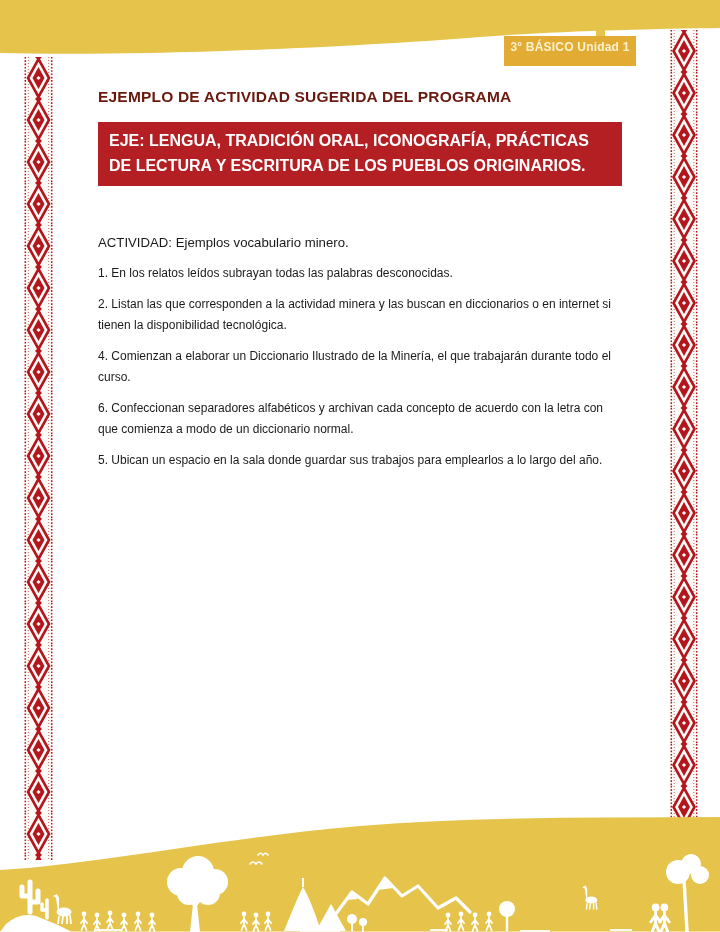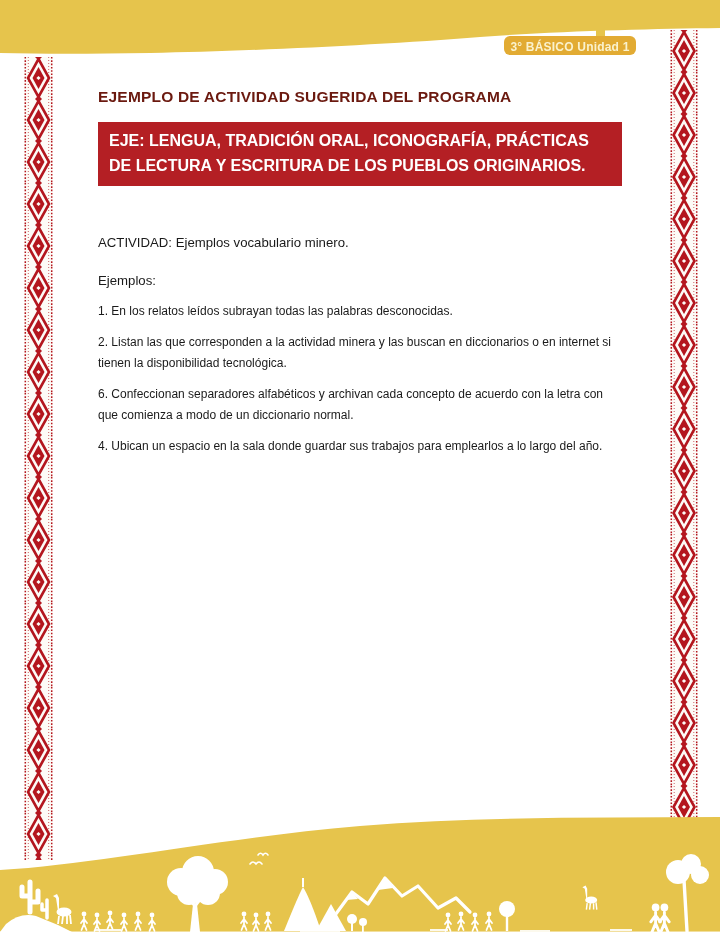--- a/index.html
+++ b/index.html
@@ -4,22 +4,22 @@
 <style>
   html,body{margin:0;padding:0;background:#ffffff;}
   .page{
     position:relative;width:720px;height:932px;overflow:hidden;background:#ffffff;
     font-family:"Liberation Sans", sans-serif;
   }
   .top-band,.footer-band{position:absolute;left:0;display:block;}
   .top-band{top:0;}
   .footer-band{bottom:0;}
   .badge{
-    position:absolute;left:504px;top:36px;width:132px;height:19px;
-    background:#E2AB33;border-radius:6px;color:#FAF2CE;
+    position:absolute;left:504px;top:36px;width:132px;height:30px;
+    background:#E2AB33;border-radius:0;color:#FAF2CE;
     font-size:12px;font-weight:bold;line-height:23px;text-align:center;
     letter-spacing:.2px;
   }
   .strip{position:absolute;display:block;}
   .strip.left{left:24px;top:57px;}
   .strip.right{left:670px;top:30px;}
   .content{position:absolute;left:98px;top:88px;width:524px;color:#1a1a1a;}
   .title{
     margin:0 0 16px 0;font-size:15.5px;font-weight:bold;color:#6B190F;
     text-align:left;letter-spacing:.2px;
@@ -81,25 +81,25 @@
         <path d="M14,38.5 L17.5,42 L14,45.5 L10.5,42 Z" fill="#B4161E"></path>
       </pattern>
     </defs>
     <rect width="28" height="788" fill="url(#tex2)"></rect>
   </svg>
 
   <div class="content">
     <h1 class="title">EJEMPLO DE ACTIVIDAD SUGERIDA DEL PROGRAMA</h1>
     <div class="eje-banner">EJE: LENGUA, TRADICIÓN ORAL, ICONOGRAFÍA, PRÁCTICAS DE LECTURA Y ESCRITURA DE LOS PUEBLOS ORIGINARIOS.</div>
     <p class="activity">ACTIVIDAD: Ejemplos vocabulario minero.</p>
-    <p class="examples-label">Ejemplos:</p>
     <p class="item">1. En los relatos leídos subrayan todas las palabras desconocidas.</p>
     <p class="item">2. Listan las que corresponden a la actividad minera y las buscan en diccionarios o en internet si tienen la disponibilidad tecnológica.</p>
+    <p class="item">4. Comienzan a elaborar un Diccionario Ilustrado de la Minería, el que trabajarán durante todo el curso.</p>
     <p class="item">6. Confeccionan separadores alfabéticos y archivan cada concepto de acuerdo con la letra con que comienza a modo de un diccionario normal.</p>
-    <p class="item">4. Ubican un espacio en la sala donde guardar sus trabajos para emplearlos a lo largo del año.</p>
+    <p class="item">5. Ubican un espacio en la sala donde guardar sus trabajos para emplearlos a lo largo del año.</p>
   </div>
 
   <svg class="footer-band" width="720" height="120" viewBox="0 0 720 120" aria-hidden="true">
     <path d="M0,58 C100,52 220,26 360,14 C480,4 600,6 720,5 L720,120 L0,120 Z" fill="#E6C44C"></path>
     <defs>
       <g id="fig">
         <circle cx="0" cy="-14" r="2.4" fill="#ffffff"></circle>
         <path d="M0,-11 L0,-4 M0,-4 L-2.5,2 M0,-4 L2.5,2 M0,-9 L-3,-5 M0,-9 L3,-5" stroke="#ffffff" stroke-width="1.8" fill="none" stroke-linecap="round"></path>
       </g>
     </defs>

